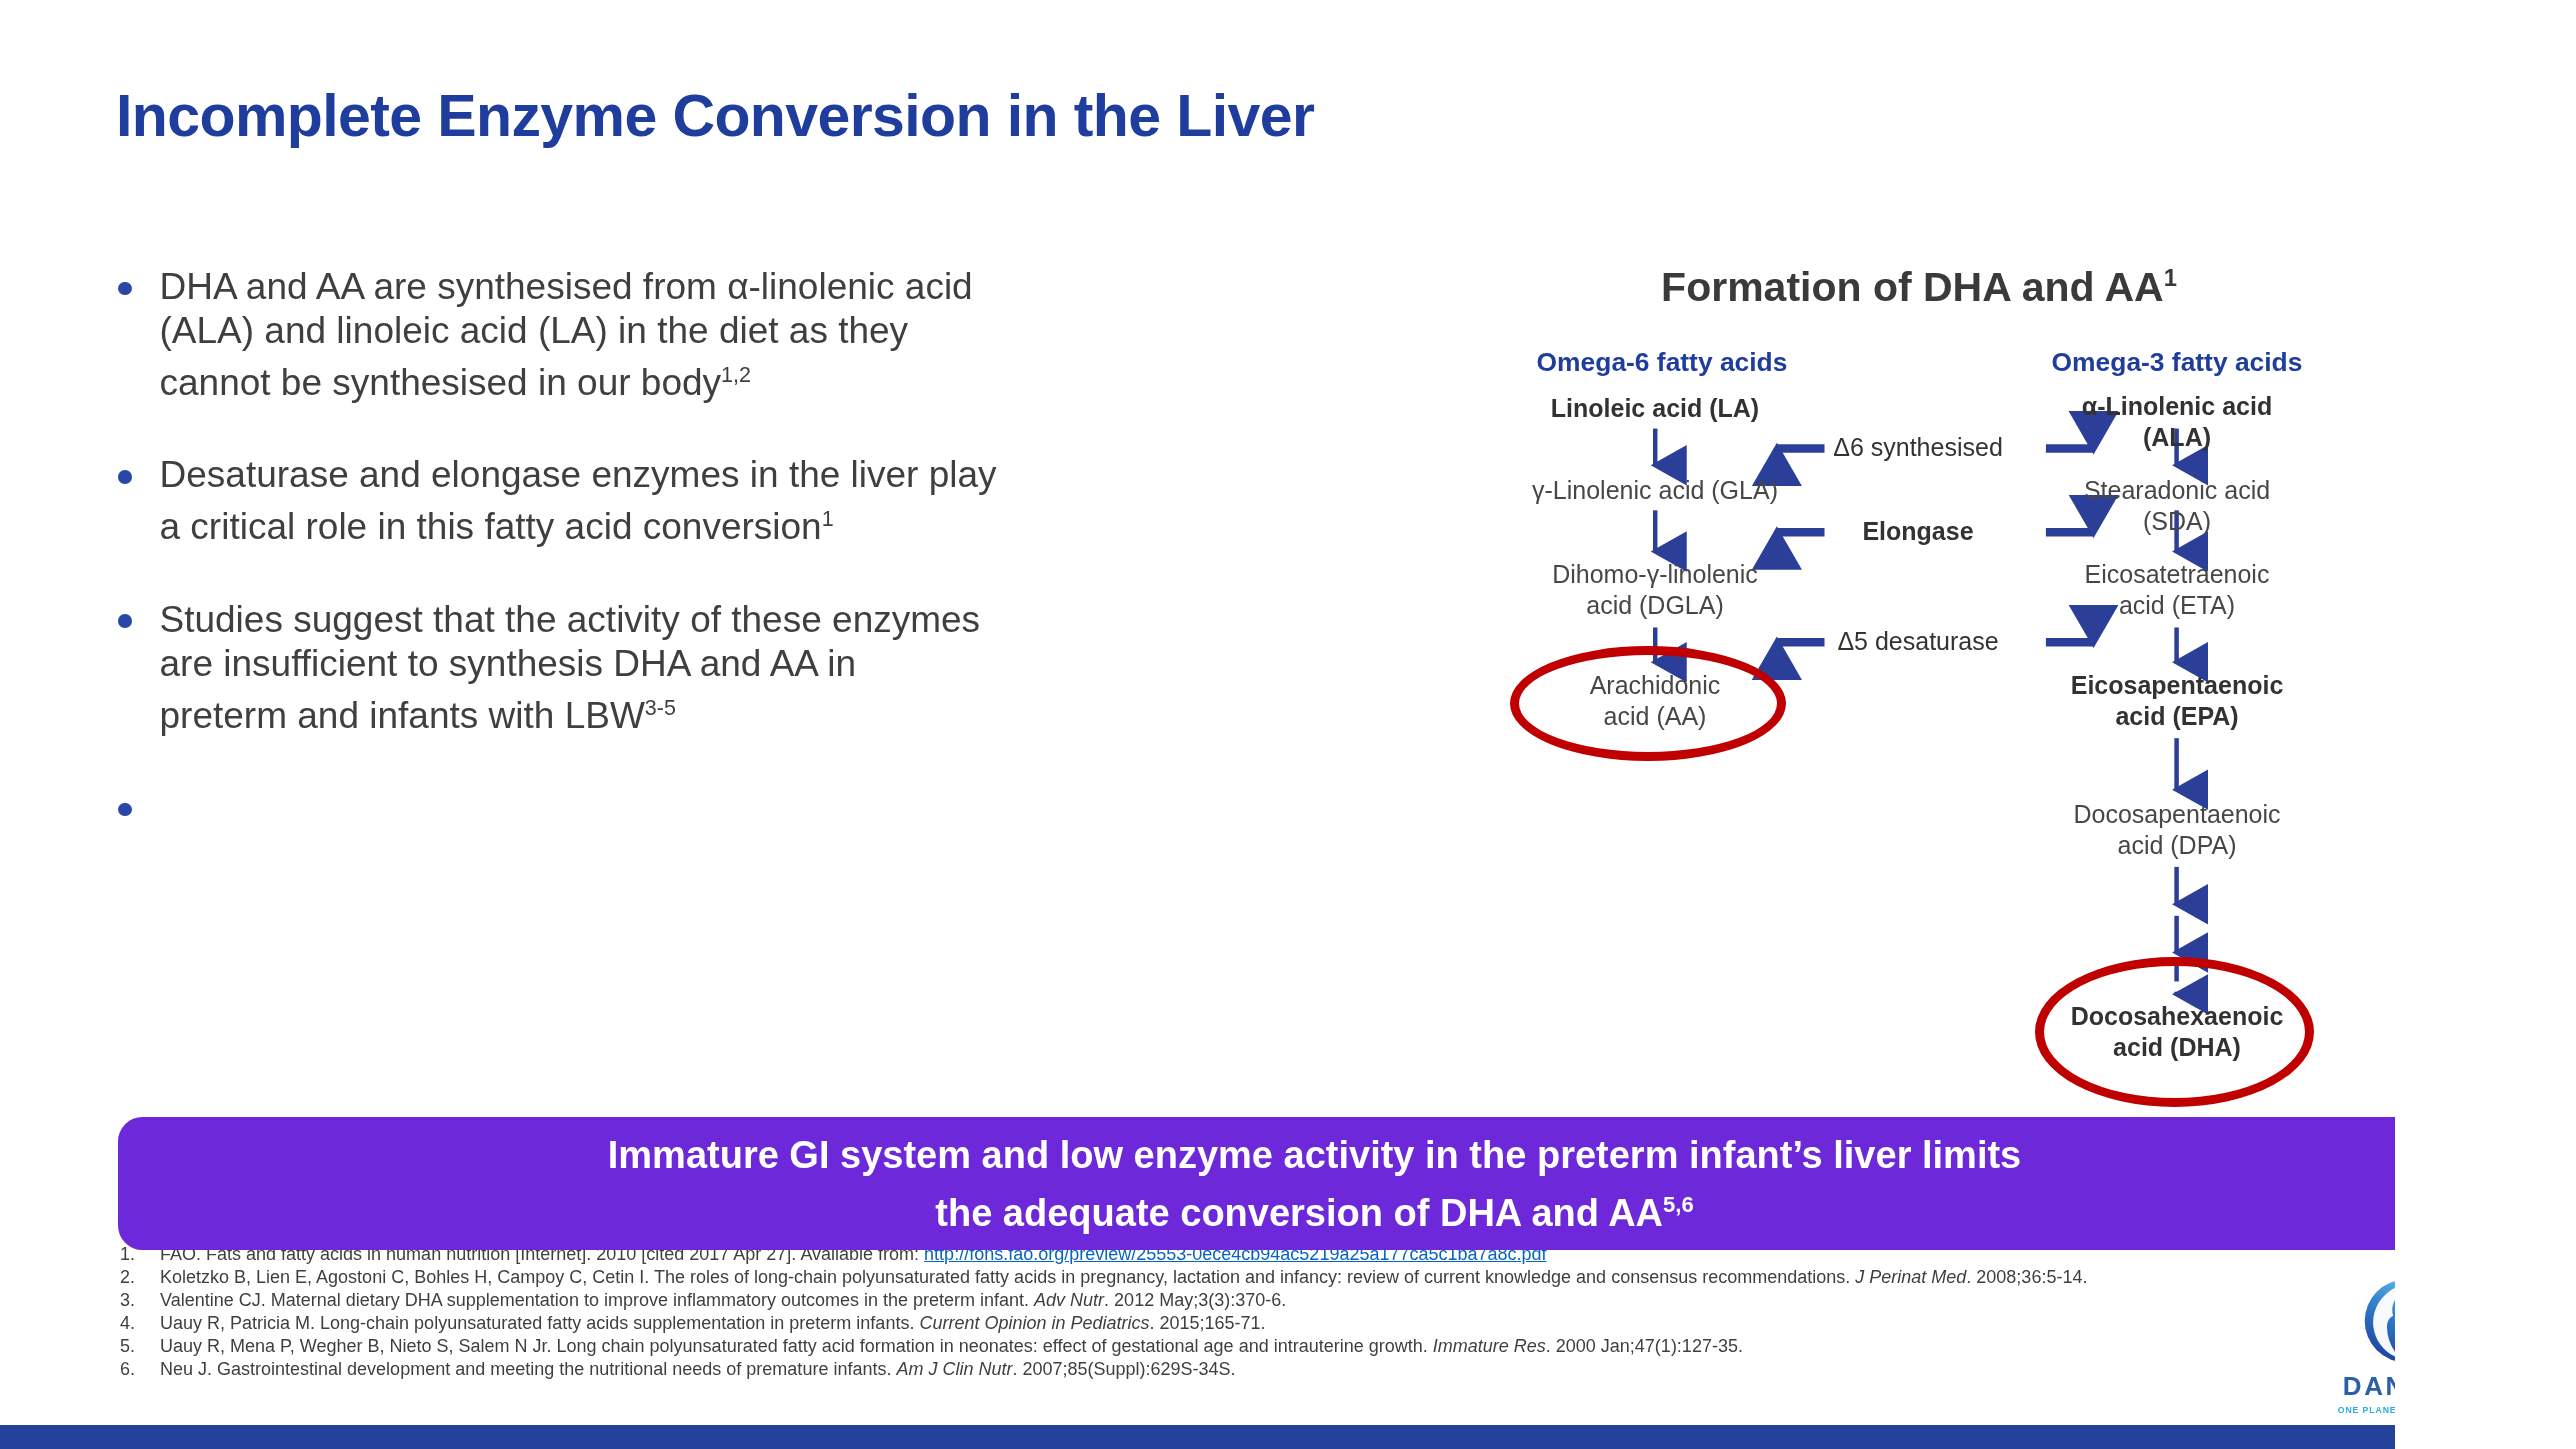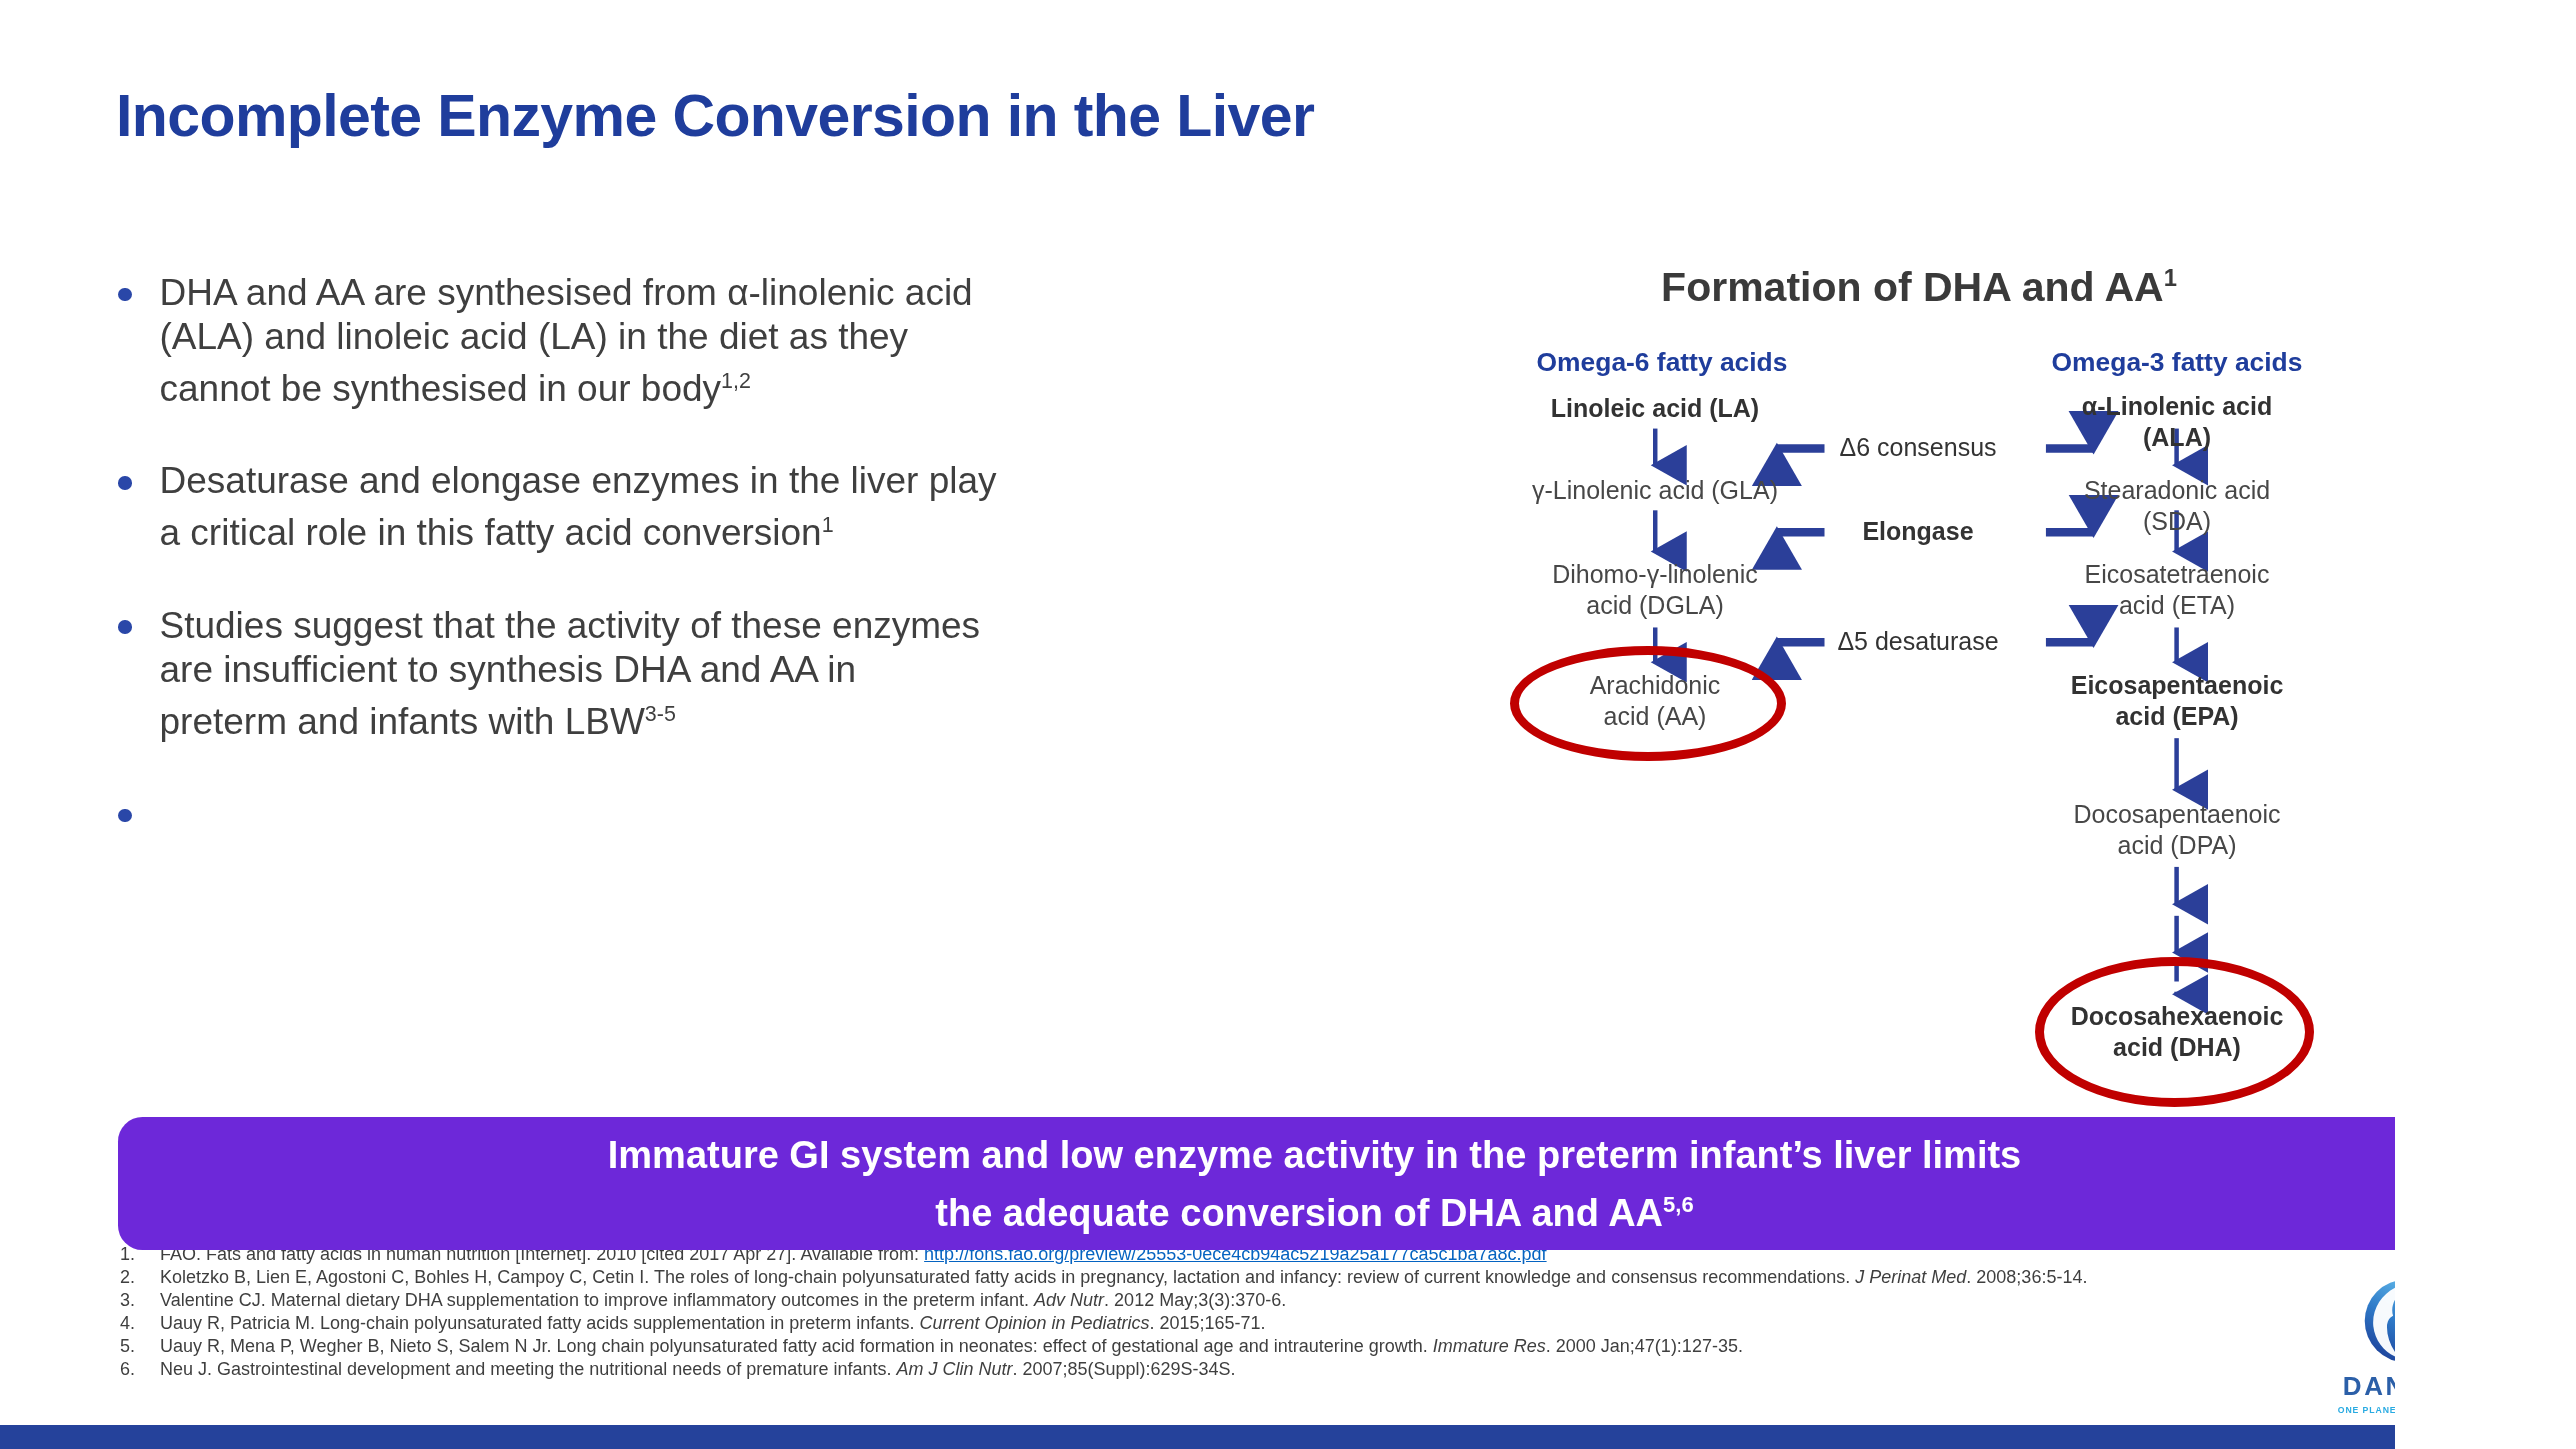--- a/index.html
+++ b/index.html
@@ -4,21 +4,21 @@
 <style>
   html,body{margin:0;padding:0;}
   body{width:2576px;height:1449px;font-family:"Liberation Sans",sans-serif;background:#ffffff;}
   .slide{position:absolute;left:0;top:0;width:2395px;height:1449px;background:#ffffff;overflow:hidden;}
 
   
   .title{position:absolute;left:116px;top:82px;font-size:59px;font-weight:bold;color:#1F3D9C;letter-spacing:-0.6px;}
 
   
   .bullets{position:absolute;left:118px;top:264px;width:1005px;list-style:none;margin:0;padding:0;}
-  .bullets li{display:flex;margin:7px 0 48px 0;}
+  .bullets li{display:flex;margin:1px 0 48px 0;}
   .bdot{width:13.5px;height:13.5px;border-radius:50%;background:#2A47A8;margin:16.7px 28px 0 0;flex-shrink:0;}
   .btext{font-size:37px;line-height:44px;color:#3F3F3F;white-space:pre-line;}
   .btext sup{font-size:58%;}
 
   
   .diagram{position:absolute;left:1449px;top:258px;width:966px;height:914px;}
   .dtitle{position:absolute;left:0;top:6.4px;width:940px;text-align:center;font-size:41px;font-weight:bold;color:#3A3A3A;}
   .dtitle sup{font-size:58%;}
   .dnode{position:absolute;transform:translateX(-50%);text-align:center;font-size:25px;line-height:31px;color:#474747;white-space:pre-line;}
   .dnode.bold{font-weight:bold;color:#323232;}
@@ -128,21 +128,21 @@
 acid (ETA)</div>
     <div class="dnode" style="left:206px;top:412px;">Arachidonic
 acid (AA)</div>
     <div class="dnode bold" style="left:728px;top:412px;">Eicosapentaenoic
 acid (EPA)</div>
     <div class="dnode" style="left:728px;top:541px;">Docosapentaenoic
 acid (DPA)</div>
     <div class="dnode bold" style="left:728px;top:743px;">Docosahexaenoic
 acid (DHA)</div>
 
-    <div class="enzyme" style="left:469px;top:175px;">Δ6 consensus</div>
+    <div class="enzyme" style="left:469px;top:175px;">Δ6 synthesised</div>
     <div class="enzyme bold" style="left:469px;top:259px;">Elongase</div>
     <div class="enzyme" style="left:469px;top:369px;">Δ5 desaturase</div>
 
     <div class="red-ellipse aa"></div>
     <div class="red-ellipse dha"></div>
   </div>
 
   <div class="banner">
     <div class="bline">Immature GI system and low enzyme activity in the preterm infant’s liver limits</div>
     <div class="bline"><span>the adequate conversion of DHA and AA</span><sup>5,6</sup></div>

